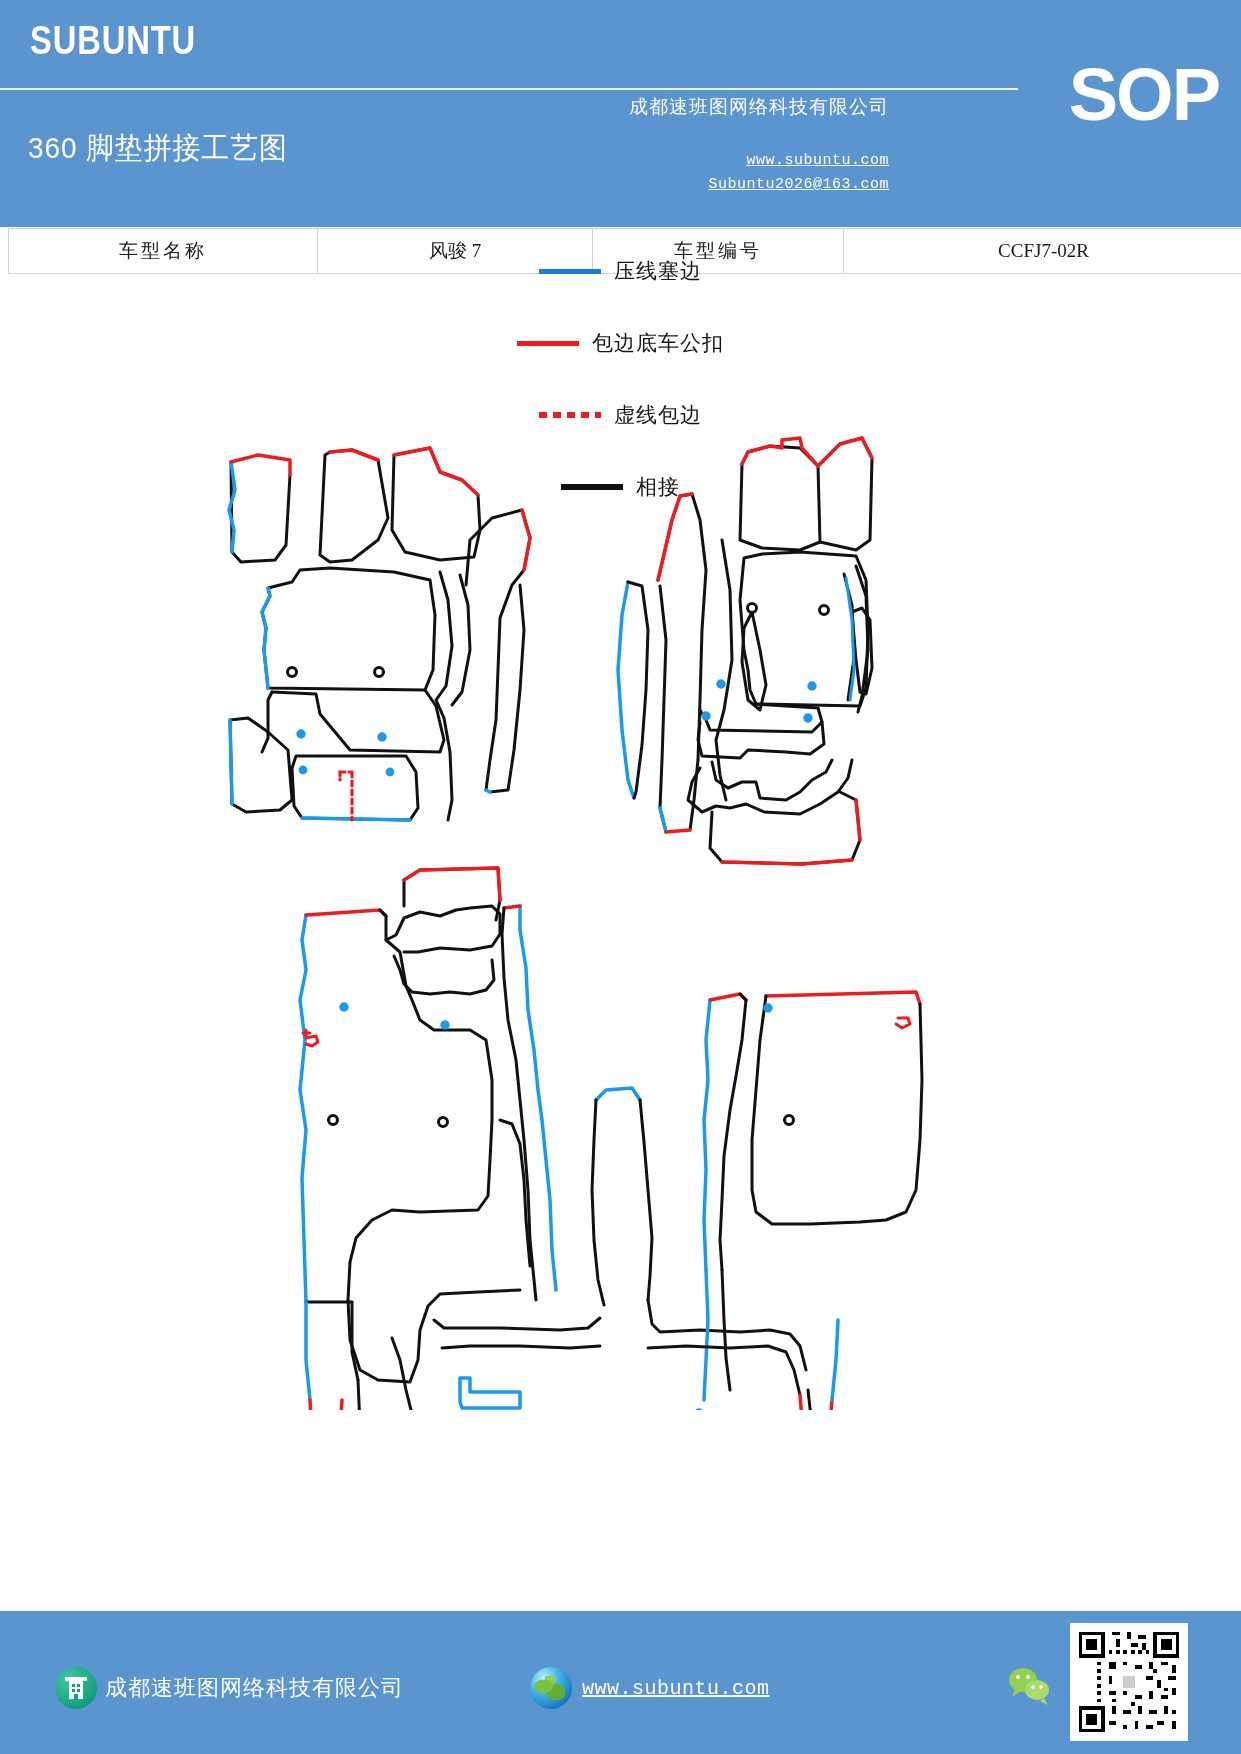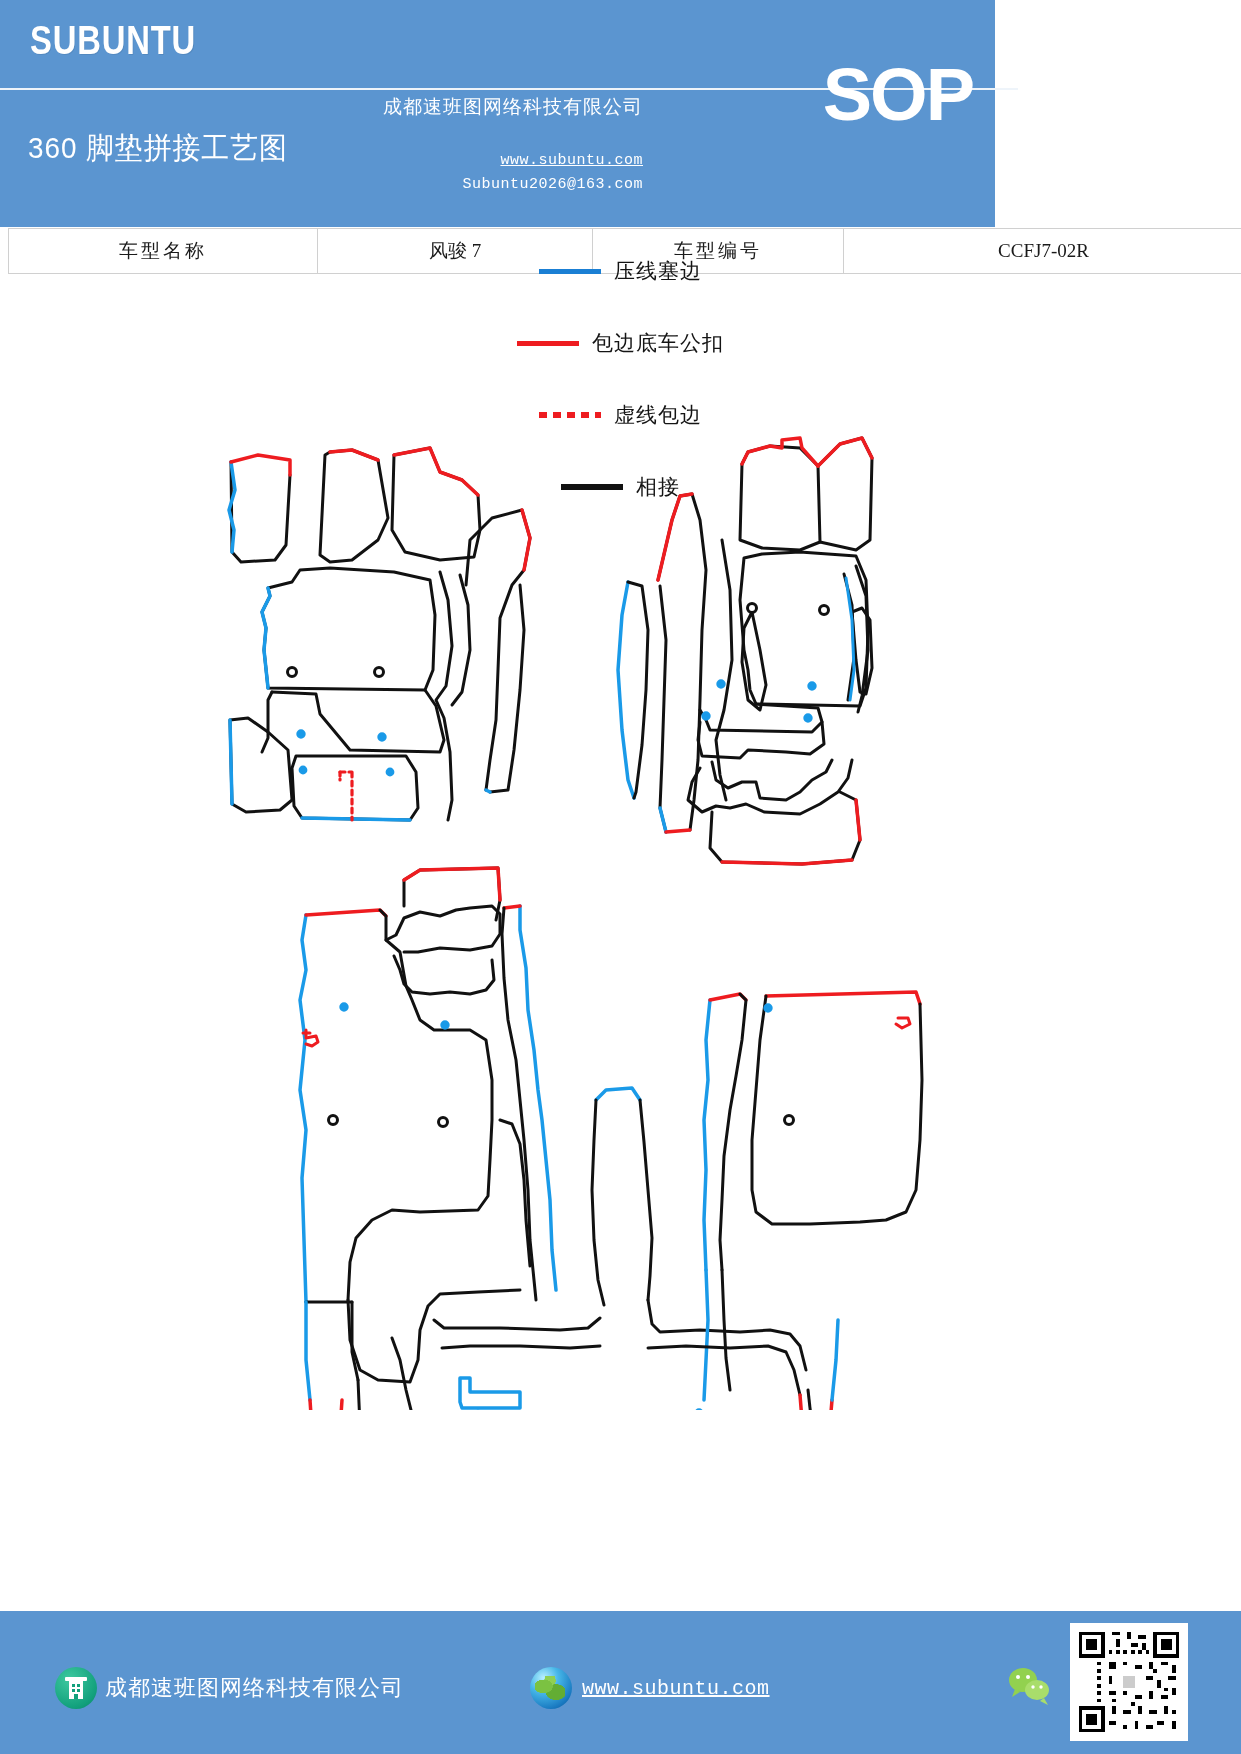--- a/index.html
+++ b/index.html
@@ -6,21 +6,21 @@
   html, body {
     width: 1241px; height: 1754px;
     background: #ffffff;
     font-family: "Liberation Serif", "DejaVu Serif", serif;
     overflow: hidden;
   }
   .page { position: relative; width: 1241px; height: 1754px; background: #fff; }
 
   
   .header {
-    position: absolute; left: 0; top: 0; width: 995px; height: 227px;
+    position: absolute; left: 0; top: 0; width: 1241px; height: 227px;
     background: #5b95d0;
   }
   .brand {
     position: absolute; left: 30px; top: 18px;
     color: #ffffff;
     font-family: "Liberation Sans", sans-serif;
     font-weight: bold;
     font-size: 40px;
     letter-spacing: 1px;
     transform: scaleX(0.82);
@@ -56,20 +56,21 @@
     letter-spacing: 0.5px;
     white-space: nowrap;
   }
   .email {
     position: absolute; right: 352px; top: 176px;
     color: #ffffff;
     font-size: 15px;
     font-family: "Liberation Mono", monospace;
     letter-spacing: 0.5px;
     white-space: nowrap;
+    text-decoration: underline;
   }
   .sop {
     position: absolute; right: 22px; top: 58px;
     color: #ffffff;
     font-family: "Liberation Sans", sans-serif;
     font-weight: bold;
     font-size: 74px;
     letter-spacing: -2px;
     line-height: 74px;
   }

